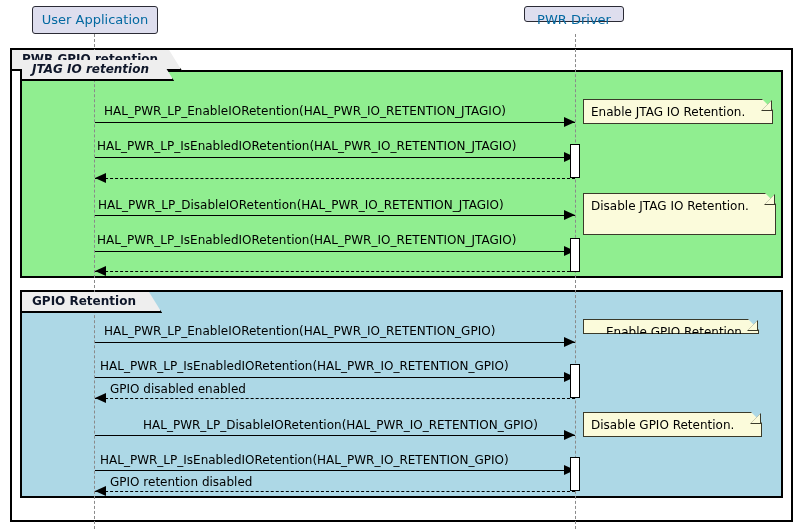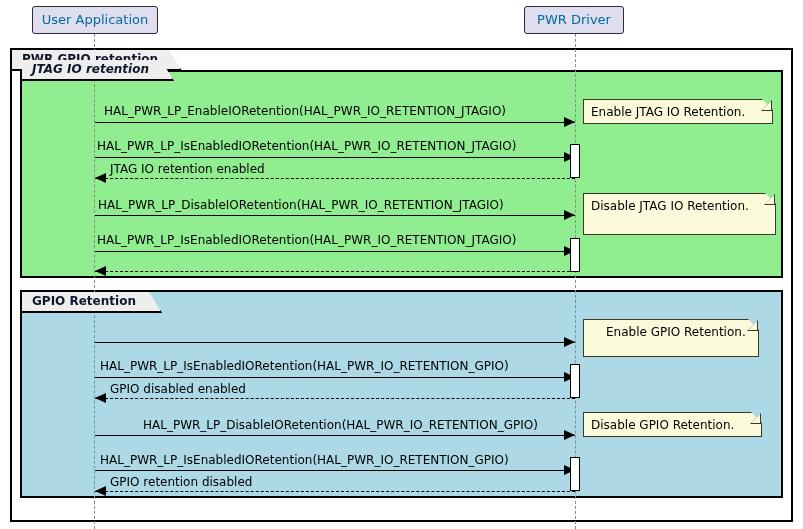--- a/index.html
+++ b/index.html
@@ -148,31 +148,31 @@
     <div class="frame-label" style="left: 22px; top: 60px; min-width: 152px; font-style: italic;">JTAG IO retention</div>
     <div class="frame-label" style="left: 22px; top: 292px; min-width: 140px;">GPIO Retention</div>
     <div class="msg-line" style="left: 95px; top: 122px; width: 480px;"></div>
     <div class="arrowhead right" style="left: 564px; top: 117px;"></div>
     <div class="msg-label" style="left: 104px; top: 104px;">HAL_PWR_LP_EnableIORetention(HAL_PWR_IO_RETENTION_JTAGIO)</div>
     <div class="msg-line" style="left: 95px; top: 157px; width: 480px;"></div>
     <div class="arrowhead right" style="left: 564px; top: 152px;"></div>
     <div class="msg-label" style="left: 97px; top: 139px;">HAL_PWR_LP_IsEnabledIORetention(HAL_PWR_IO_RETENTION_JTAGIO)</div>
     <div class="msg-line dashed" style="left: 95px; top: 178px; width: 480px;"></div>
     <div class="arrowhead left" style="left: 95px; top: 173px;"></div>
-    <div class="msg-label" style="left: 110px; top: 162px;">JTAG IO retention enabled</div>
     <div class="msg-line" style="left: 95px; top: 215px; width: 480px;"></div>
     <div class="arrowhead right" style="left: 564px; top: 210px;"></div>
     <div class="msg-label" style="left: 98px; top: 198px;">HAL_PWR_LP_DisableIORetention(HAL_PWR_IO_RETENTION_JTAGIO)</div>
     <div class="msg-line" style="left: 95px; top: 251px; width: 480px;"></div>
     <div class="arrowhead right" style="left: 564px; top: 246px;"></div>
     <div class="msg-label" style="left: 97px; top: 233px;">HAL_PWR_LP_IsEnabledIORetention(HAL_PWR_IO_RETENTION_JTAGIO)</div>
     <div class="msg-line dashed" style="left: 95px; top: 271px; width: 480px;"></div>
     <div class="arrowhead left" style="left: 95px; top: 266px;"></div>
     <div class="msg-line" style="left: 95px; top: 342px; width: 480px;"></div>
     <div class="arrowhead right" style="left: 564px; top: 337px;"></div>
+    <div class="msg-label" style="left: 104px; top: 324px;">HAL_PWR_LP_EnableIORetention(HAL_PWR_IO_RETENTION_GPIO)</div>
     <div class="msg-line" style="left: 95px; top: 377px; width: 480px;"></div>
     <div class="arrowhead right" style="left: 564px; top: 372px;"></div>
     <div class="msg-label" style="left: 100px; top: 359px;">HAL_PWR_LP_IsEnabledIORetention(HAL_PWR_IO_RETENTION_GPIO)</div>
     <div class="msg-line dashed" style="left: 95px; top: 398px; width: 480px;"></div>
     <div class="arrowhead left" style="left: 95px; top: 393px;"></div>
     <div class="msg-label" style="left: 110px; top: 382px;">GPIO disabled enabled</div>
     <div class="msg-line" style="left: 95px; top: 435px; width: 480px;"></div>
     <div class="arrowhead right" style="left: 564px; top: 430px;"></div>
     <div class="msg-label" style="left: 101px; top: 418px; margin-left: 42px;">HAL_PWR_LP_DisableIORetention(HAL_PWR_IO_RETENTION_GPIO)</div>
     <div class="msg-line" style="left: 95px; top: 470px; width: 480px;"></div>
@@ -184,21 +184,21 @@
     <div class="activation" style="left: 570px; top: 144px; height: 34px;"></div>
     <div class="activation" style="left: 570px; top: 238px; height: 34px;"></div>
     <div class="activation" style="left: 570px; top: 364px; height: 34px;"></div>
     <div class="activation" style="left: 570px; top: 457px; height: 34px;"></div>
     <div class="note" style="left: 583px; top: 99px; width: 190px; height: 25px;">Enable JTAG IO Retention.</div>
     <div class="note-fold" style="left: 761px; top: 100px;"></div>
     <div class="note-fold-inner" style="left: 762px; top: 101px;"></div>
     <div class="note" style="left: 583px; top: 193px; width: 193px; height: 42px;">Disable JTAG IO Retention.</div>
     <div class="note-fold" style="left: 764px; top: 194px;"></div>
     <div class="note-fold-inner" style="left: 765px; top: 195px;"></div>
-    <div class="note" style="left: 583px; top: 319px; width: 176px; height: 38px; padding-left: 22px;">Enable GPIO Retention.</div>
+    <div class="note" style="left: 583px; top: 319px; width: 176px; height: 15px; padding-left: 22px;">Enable GPIO Retention.</div>
     <div class="note-fold" style="left: 747px; top: 320px;"></div>
     <div class="note-fold-inner" style="left: 748px; top: 321px;"></div>
     <div class="note" style="left: 583px; top: 412px; width: 179px; height: 25px;">Disable GPIO Retention.</div>
     <div class="note-fold" style="left: 750px; top: 413px;"></div>
     <div class="note-fold-inner" style="left: 751px; top: 414px;"></div>
     <div class="participant" style="left: 32px; top: 6px; width: 126px; height: 28px;">User Application</div>
-    <div class="participant" style="left: 524px; top: 6px; width: 100px; height: 28px;">PWR Driver</div>
+    <div class="participant" style="left: 524px; top: 6px; width: 100px; height: 16px;">PWR Driver</div>
   </div>
 
 </body></html>

